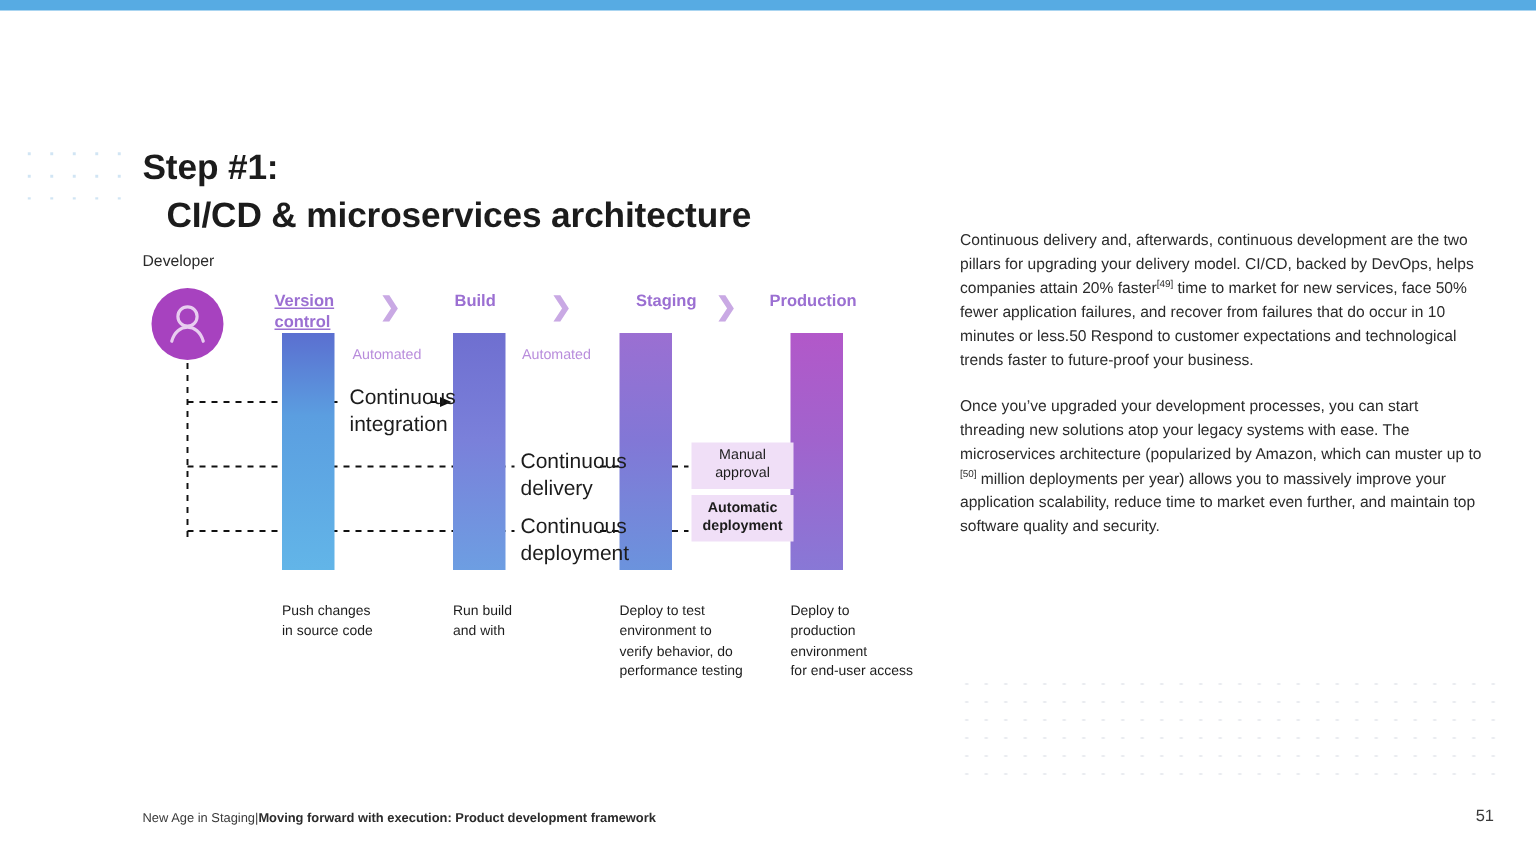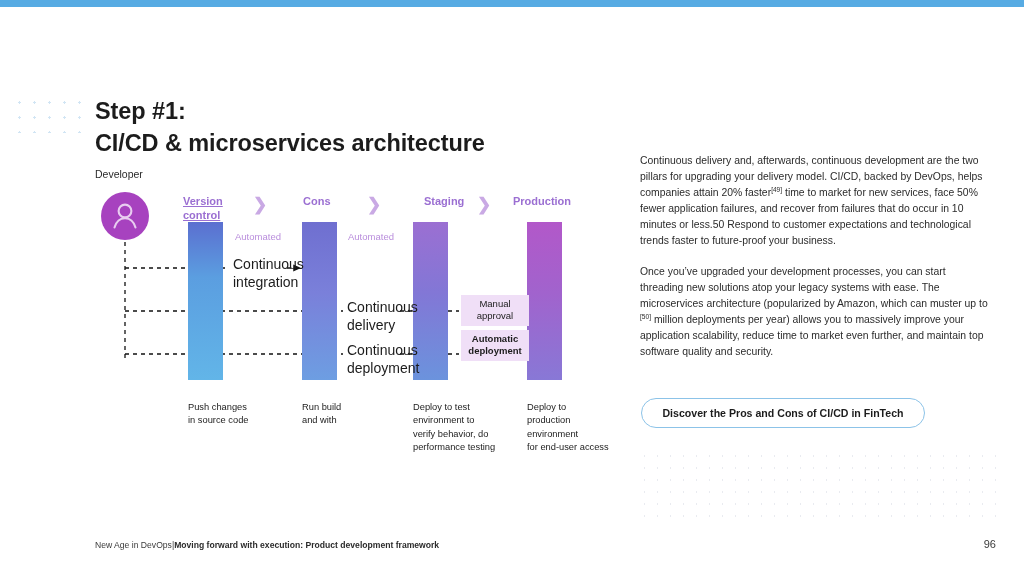--- a/index.html
+++ b/index.html
@@ -56,21 +56,21 @@
   .heading {
     position: absolute;
     left: 95px; top: 95px;
     width: 520px;
     font-size: 23.5px;
     font-weight: bold;
     color: #1c1c1c;
     line-height: 1.38;
     letter-spacing: -0.1px;
   }
-  .heading .line2 { display: block; }
+  .heading .line2 { display: block; margin-left: 16px; }
 
   
   .diagram {
     position: absolute;
     left: 95px; top: 168px;
     width: 510px; height: 290px;
   }
   .dev-label {
     position: absolute;
     left: 0; top: 0;
@@ -284,21 +284,21 @@
       <path d="M430,186 L446,186" stroke="#111111" stroke-width="1.3" stroke-dasharray="4,4" fill="none" marker-end="url(#arrow)"></path>
     </svg>
 
     <div class="bar version"></div>
     <div class="bar build"></div>
     <div class="bar staging"></div>
     <div class="bar production"></div>
 
     <div class="stage-label version">Version
 control</div>
-    <div class="stage-label build">Cons</div>
+    <div class="stage-label build">Build</div>
     <div class="stage-label staging">Staging</div>
     <div class="stage-label production">Production</div>
 
     <div class="chev c1">❯</div>
     <div class="chev c2">❯</div>
     <div class="chev c3">❯</div>
 
     <div class="automated a1">Automated</div>
     <div class="automated a2">Automated</div>
 
@@ -326,22 +326,19 @@
 environment to
 verify behavior, do
 performance testing</div>
   </div>
 
   <div class="right-col">
     <p class="para"><span>Continuous delivery and, afterwards, continuous development are the two pillars for upgrading your delivery model. CI/CD, backed by DevOps, helps companies attain 20% faster</span><sup>[49]</sup><span> time to market for new services, face 50% fewer application failures, and recover from failures that do occur in 10 minutes or less.50 Respond to customer expectations and technological trends faster to future-proof your business.</span></p>
     <p class="para"><span>Once you’ve upgraded your development processes, you can start threading new solutions atop your legacy systems with ease. The microservices architecture (popularized by Amazon, which can muster up to </span><sup>[50]</sup><span> million deployments per year) allows you to massively improve your application scalability, reduce time to market even further, and maintain top software quality and security.</span></p>
   </div>
 
-  <div class="cta">
-    <span>Discover the Pros and Cons of CI/CD in FinTech</span>
+
+  <div class="footer">
+    <span class="ft-light">New Age in Staging</span><span class="ft-light">|</span><span class="ft-bold">Moving forward with execution: Product development framework</span>
   </div>
-
-  <div class="footer">
-    <span class="ft-light">New Age in DevOps</span><span class="ft-light">|</span><span class="ft-bold">Moving forward with execution: Product development framework</span>
-  </div>
-  <div class="page-num">96</div>
+  <div class="page-num">51</div>
 
 </div>
 
 </body></html>

